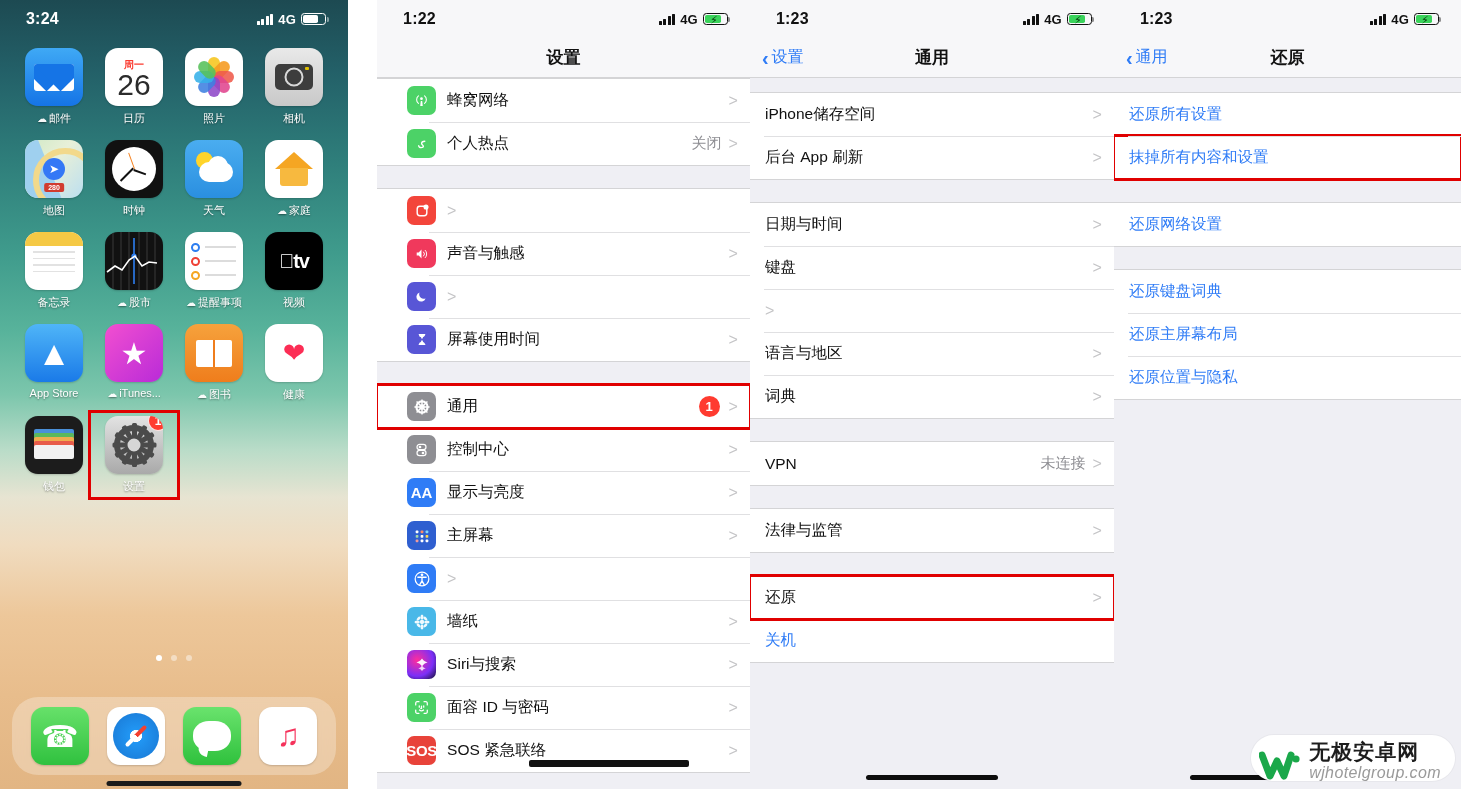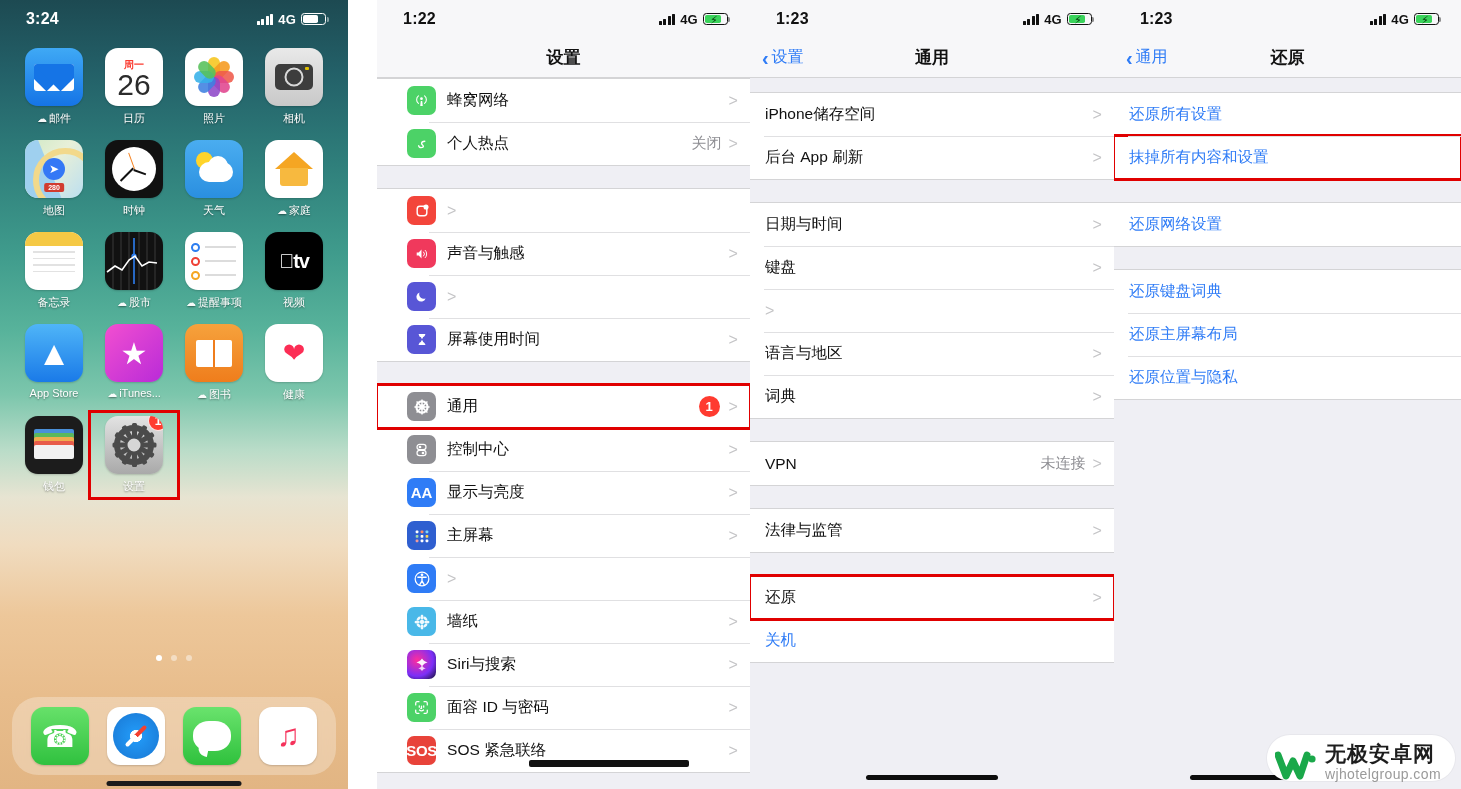--- a/index.html
+++ b/index.html
@@ -229,21 +229,21 @@
   
   .watermark {
     position:absolute; right:6px; bottom:8px; height:46px; padding:1px 14px 0 8px;
     background:#fff; border-radius:23px; display:flex; align-items:flex-end; gap:8px;
     z-index:20; box-shadow:0 0 0 1px rgba(0,0,0,.03);
   }
   .wm-mark { position:relative; width:42px; height:30px; }
   .wm-mark svg { display:block; }
   .wm-text { display:flex; flex-direction:column; line-height:1; }
   .wm-cn { font-size:21px; font-weight:bold; color:#1d1d1d; letter-spacing:1px; }
-  .wm-en { font-size:14px; color:#9a9a9a; letter-spacing:.4px; margin-top:3px; }
+  .wm-en { font-size:16px; color:#9a9a9a; letter-spacing:.4px; margin-top:3px;font-style:italic; }
 </style>
 </head>
 <body>
 
 <div class="stage">
 
   <div class="panel p1">
     <div class="home">
 
       <div class="statusbar">

